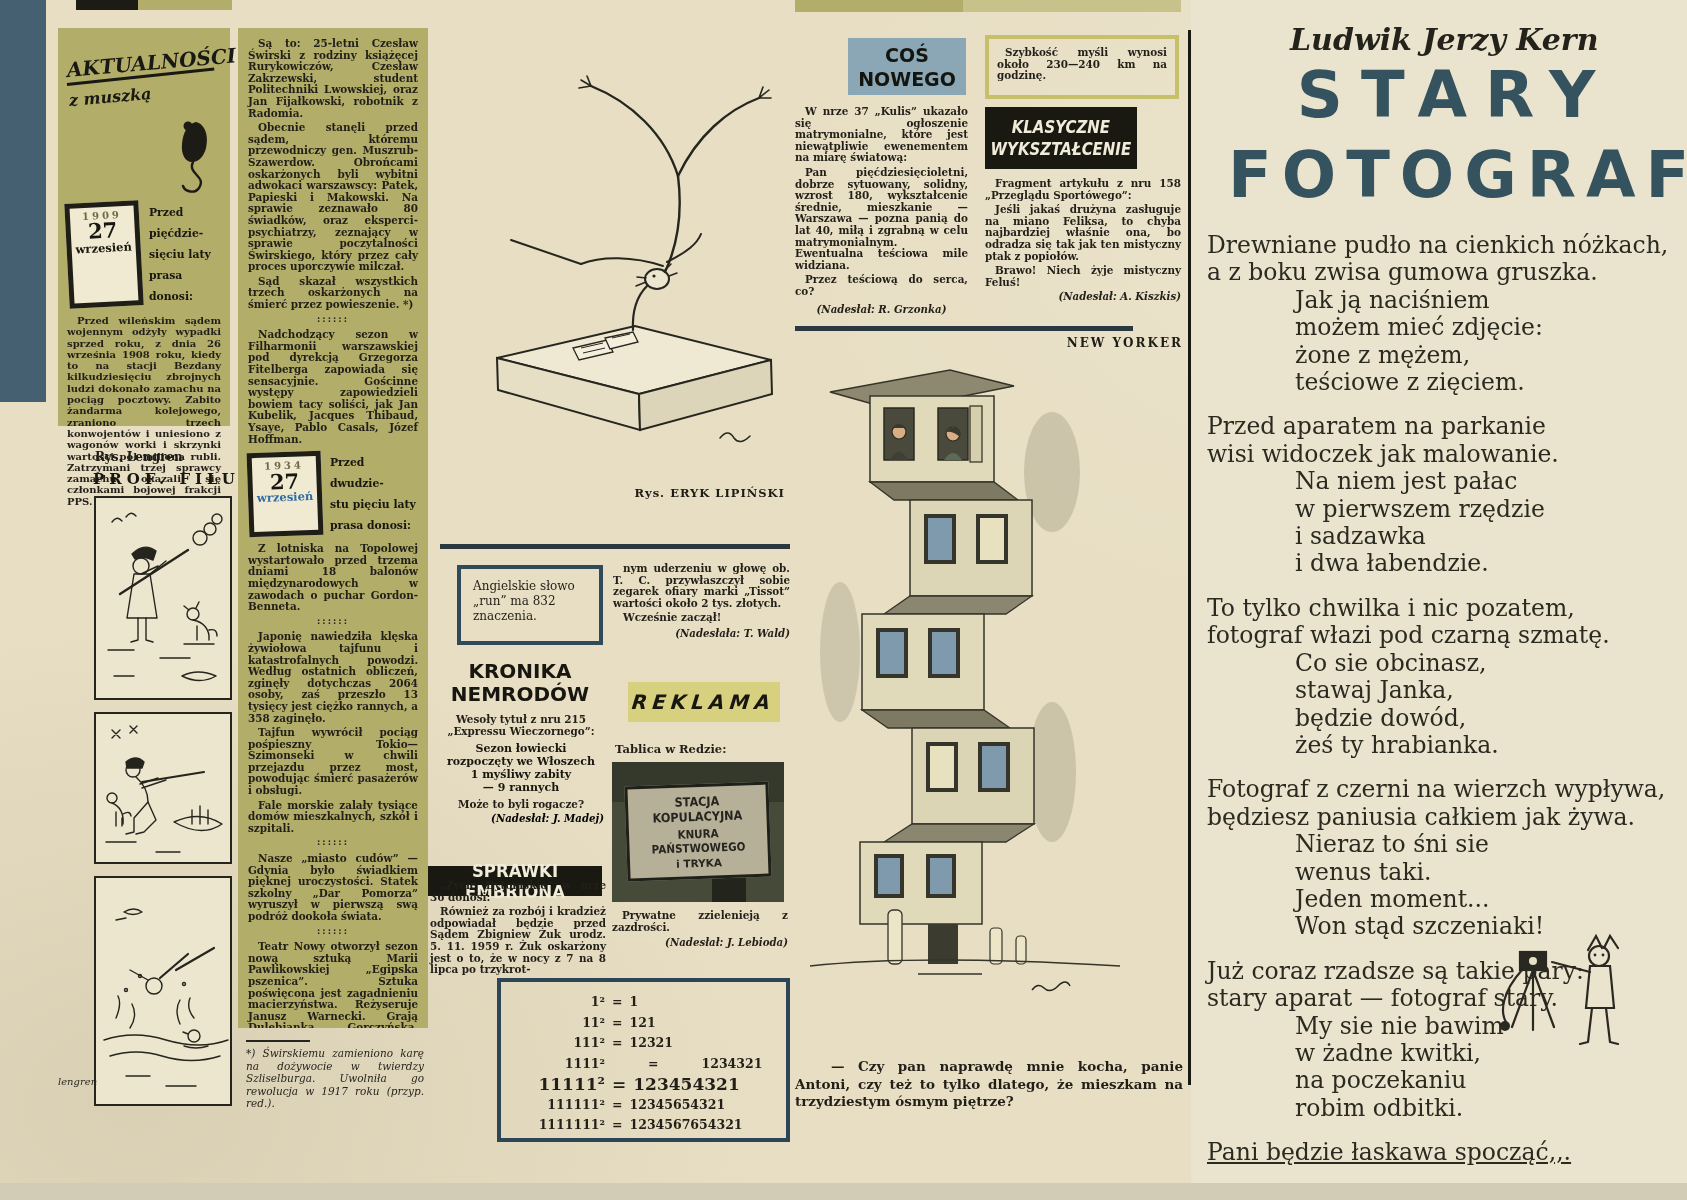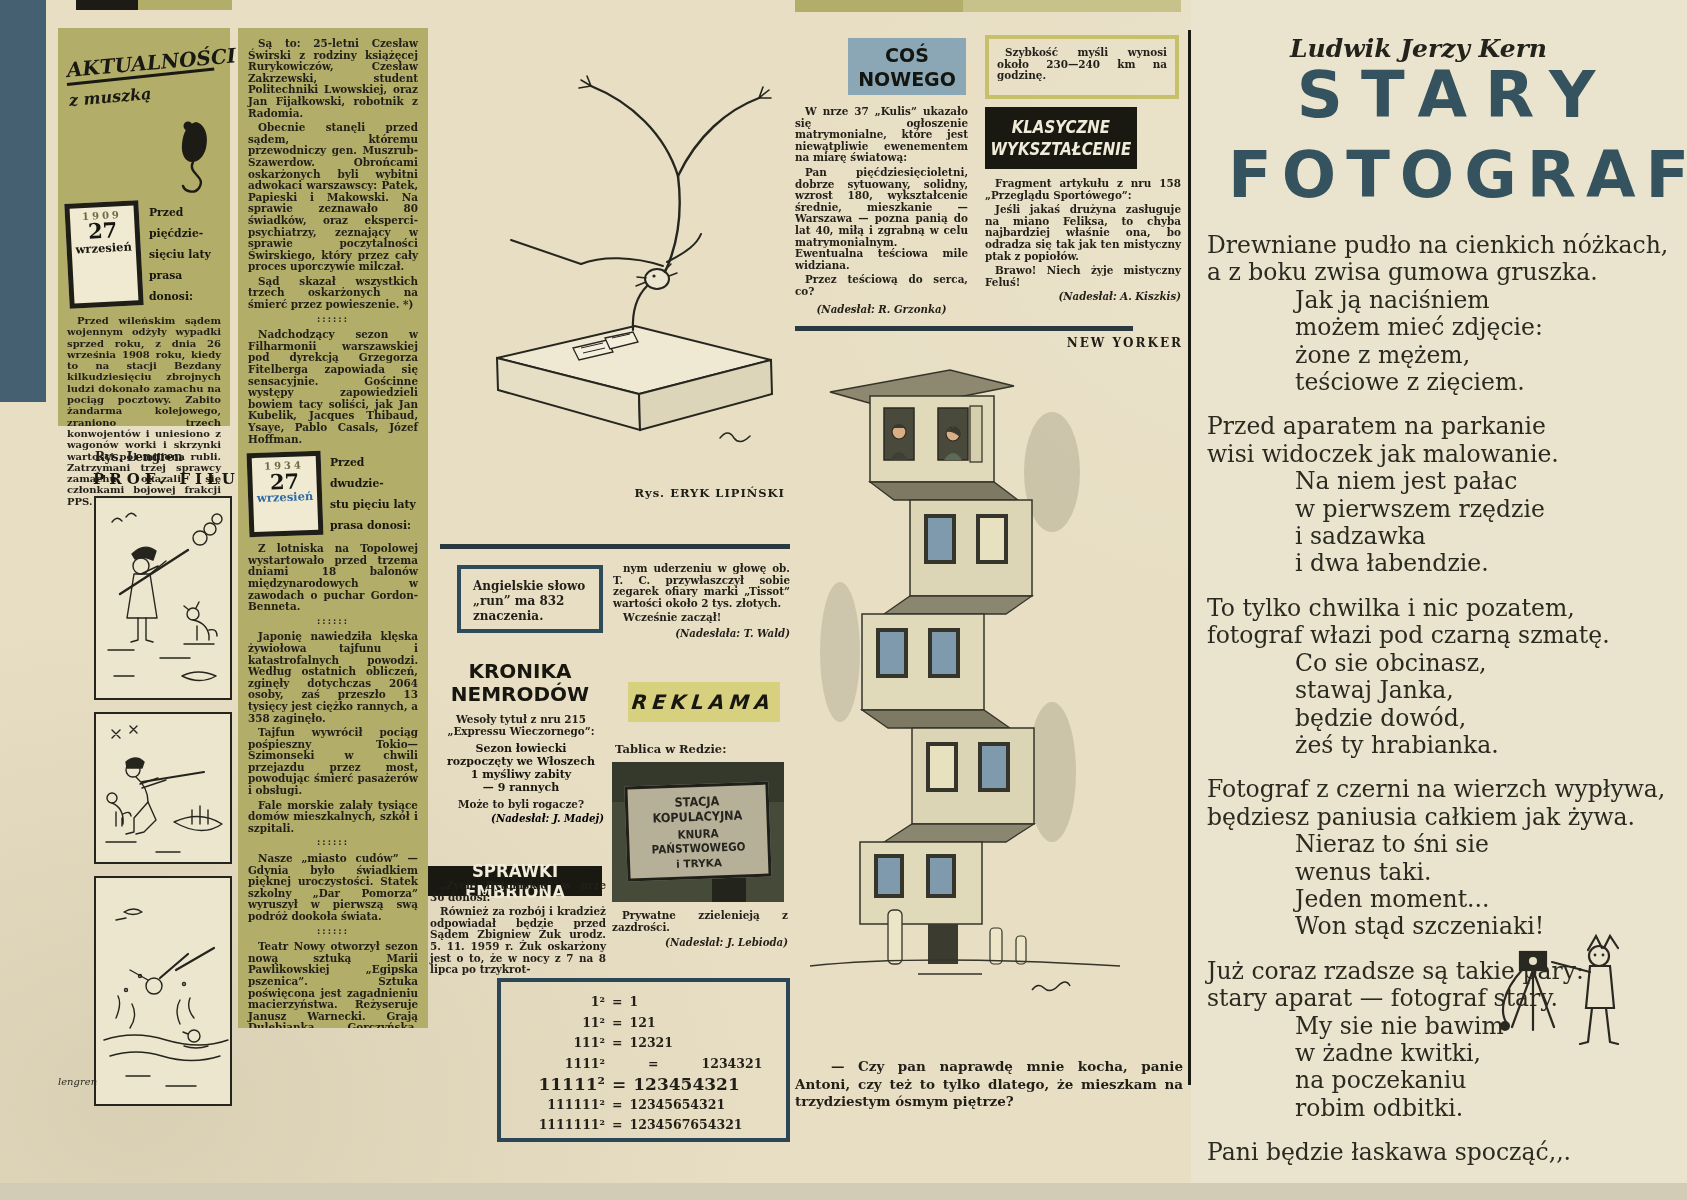--- a/index.html
+++ b/index.html
@@ -158,20 +158,24 @@
     <div class="sepdots">::::::</div>
     <div class="p">Japonię nawiedziła klęska żywiołowa tajfunu i katastrofalnych powodzi. Według ostatnich obliczeń, zginęły dotychczas 2064 osoby, zaś przeszło 13 tysięcy jest ciężko rannych, a 358 zaginęło.</div>
     <div class="p">Tajfun wywrócił pociąg pośpieszny Tokio—Szimonseki w chwili przejazdu przez most, powodując śmierć pasażerów i obsługi.</div>
     <div class="p">Fale morskie zalały tysiące domów mieszkalnych, szkół i szpitali.</div>
     <div class="sepdots">::::::</div>
     <div class="p">Nasze „miasto cudów” — Gdynia było świadkiem pięknej uroczystości. Statek szkolny „Dar Pomorza” wyruszył w pierwszą swą podróż dookoła świata.</div>
     <div class="sepdots">::::::</div>
     <div class="p">Teatr Nowy otworzył sezon nową sztuką Marii Pawlikowskiej „Egipska pszenica”. Sztuka poświęcona jest zagadnieniu macierzyństwa. Reżyseruje Janusz Warnecki. Grają Dulębianka, Gorczyńska, Buczyńska, Brodniewicz i Pośpielowski.</div>
 
   </div>
+  <div class="abs" style="left:246px;top:1040px;width:178px;">
+    <div style="width:64px;height:2px;background:#26251e;margin-bottom:5px;"></div>
+    <div style="font-style:italic;font-size:10.5px;line-height:12.5px;color:#26251e;text-align:justify;">*) Świrskiemu zamieniono karę na dożywocie w twierdzy Szliselburga. Uwolniła go rewolucja w 1917 roku (przyp. red.).</div>
+  </div>
 
   <div class="abs" style="left:435px;top:38px;width:350px;height:445px;">
     <svg width="350" height="445" viewBox="0 0 350 445">
       <polygon points="62,320 200,288 336,322 204,356" fill="#efe9d3" stroke="#26261f" stroke-width="2"></polygon>
       <polygon points="62,320 204,356 205,392 63,352" fill="#e6dfc6" stroke="#26261f" stroke-width="2"></polygon>
       <polygon points="336,322 204,356 205,392 337,356" fill="#dcd5ba" stroke="#26261f" stroke-width="2"></polygon>
       <polygon points="138,310 172,302 178,314 144,322" fill="#f4efdd" stroke="#26261f" stroke-width="1.3"></polygon>
       <polygon points="170,300 198,294 203,304 175,311" fill="#f4efdd" stroke="#26261f" stroke-width="1.3"></polygon>
       <path d="M146,310 l22,-5 M148,315 l22,-5 M177,300 l18,-4" stroke="#26261f" stroke-width="1" fill="none"></path>
       <g stroke="#26261f" fill="none" stroke-linecap="round">
@@ -188,21 +192,21 @@
         <path d="M156,48 l-10,-6 M156,48 l-4,-10 M156,48 l-12,2" stroke-width="1.6"></path>
         <path d="M243,138 C262,98 292,72 324,60" stroke-width="2.4"></path>
         <path d="M324,60 l10,-8 M324,60 l4,-11 M324,60 l12,0" stroke-width="1.6"></path>
         <path d="M285,400 q8,-10 14,0 q6,8 16,-2" stroke-width="1.5"></path>
       </g>
     </svg>
   </div>
   <div class="abs" style="left:595px;top:486px;width:190px;text-align:right;font-weight:bold;font-size:11.5px;letter-spacing:1px;color:#1d1c15;">Rys. ERYK LIPIŃSKI</div>
   <div class="abs" style="left:440px;top:544px;width:350px;height:5px;background:#2a3840;"></div>
 
-  <div class="abs pre" style="left:457px;top:565px;width:146px;height:68px;border:4px solid #2f4a58;padding:10px 8px 0 12px;font-weight:bold;font-size:12px;line-height:15px;color:#221f18;">Angielskie słowo
+  <div class="abs pre" style="left:457px;top:565px;width:146px;height:80px;border:4px solid #2f4a58;padding:10px 8px 0 12px;font-weight:normal;font-size:12px;line-height:15px;color:#221f18;">Angielskie słowo
 „run” ma 832 znaczenia.</div>
 
   <div class="abs sans pre" style="left:430px;top:660px;width:180px;text-align:center;font-weight:bold;font-size:20px;line-height:23px;color:#17160f;">KRONIKA
 NEMRODÓW</div>
   <div class="abs" style="left:432px;top:714px;width:178px;text-align:center;font-weight:bold;font-size:10.4px;line-height:11.8px;color:#221f18;">Wesoły tytuł z nru 215 „Expressu Wieczornego”:</div>
   <div class="abs pre" style="left:432px;top:742px;width:178px;text-align:center;font-weight:bold;font-size:11px;line-height:13px;color:#17160f;">Sezon łowiecki
 rozpoczęty we Włoszech
 1 myśliwy zabity
 — 9 rannych</div>
   <div class="abs" style="left:432px;top:798px;width:178px;text-align:center;font-weight:bold;font-size:10.4px;color:#221f18;">Może to byli rogacze?</div>
@@ -356,21 +360,21 @@
       <rect x="216" y="584" width="10" height="28" rx="4" fill="#ece5c8" stroke="#35342a" stroke-width="1.2"></rect>
       <path d="M10,614 Q120,602 320,614 M118,622 h64" stroke="#35342a" stroke-width="1.5" fill="none"></path>
       <path d="M232,638 q6,-8 12,-2 t14,-2 t12,0" stroke="#26251d" stroke-width="1.5" fill="none"></path>
     </svg>
   </div>
 
   <div class="abs" style="left:795px;top:1058px;width:388px;font-weight:bold;font-size:13.5px;line-height:17.5px;color:#221f18;text-align:justify;text-indent:36px;">— Czy pan naprawdę mnie kocha, panie Antoni, czy też to tylko dlatego, że mieszkam na trzydziestym ósmym piętrze?</div>
 
   <div class="abs" style="left:1188px;top:30px;width:3px;height:1055px;background:#191913;"></div>
 
-  <div class="abs" style="left:1290px;top:34px;font-weight:bold;font-style:italic;font-size:25px;color:#23221b;">Ludwik Jerzy Kern</div>
+  <div class="abs" style="left:1290px;top:22px;font-weight:bold;font-style:italic;font-size:30px;color:#23221b;">Ludwik Jerzy Kern</div>
   <div class="abs sans" style="left:1240px;top:58px;width:430px;text-align:center;font-weight:bold;font-size:64px;letter-spacing:18px;color:#35525f;">STARY</div>
   <div class="abs sans" style="left:1228px;top:138px;white-space:nowrap;font-weight:bold;font-size:64px;letter-spacing:10px;color:#35525f;">FOTOGRAF</div>
 
   <div class="abs" style="left:1207px;top:232px;width:470px;">
     <div class="stanza">
       <div class="poemline pre">Drewniane pudło na cienkich nóżkach,
 a z boku zwisa gumowa gruszka.</div>
       <div class="poemline pre stanza-i">Jak ją naciśniem
 możem mieć zdjęcie:
 żone z mężem,
@@ -401,21 +405,21 @@
 Won stąd szczeniaki!</div>
     </div>
     <div class="stanza">
       <div class="poemline pre">Już coraz rzadsze są takie pary:
 stary aparat — fotograf stary.</div>
       <div class="poemline pre stanza-i">My sie nie bawim
 w żadne kwitki,
 na poczekaniu
 robim odbitki.</div>
     </div>
-    <div class="poemline" style="margin-top:0;">Pani będzie łaskawa spocząć,,.</div>
+    <div class="poemline" style="margin-top:0;text-decoration:underline;">Pani będzie łaskawa spocząć,,.</div>
   </div>
 
   <div class="abs" style="left:1492px;top:922px;width:140px;height:140px;">
     <svg width="140" height="140" viewBox="0 0 140 140">
       <g stroke="#2a2921" stroke-width="2.2" fill="none" stroke-linecap="round">
         <rect x="28" y="30" width="26" height="18" fill="#2a2921"></rect>
         <circle cx="41" cy="39" r="4" fill="#e8e0c5" stroke="none"></circle>
         <path d="M41,48 L20,105 M41,48 L41,108 M41,48 L62,105"></path>
         <path d="M30,48 C10,70 8,90 14,100"></path>
         <circle cx="13" cy="104" r="5" fill="#2a2921" stroke="none"></circle>

